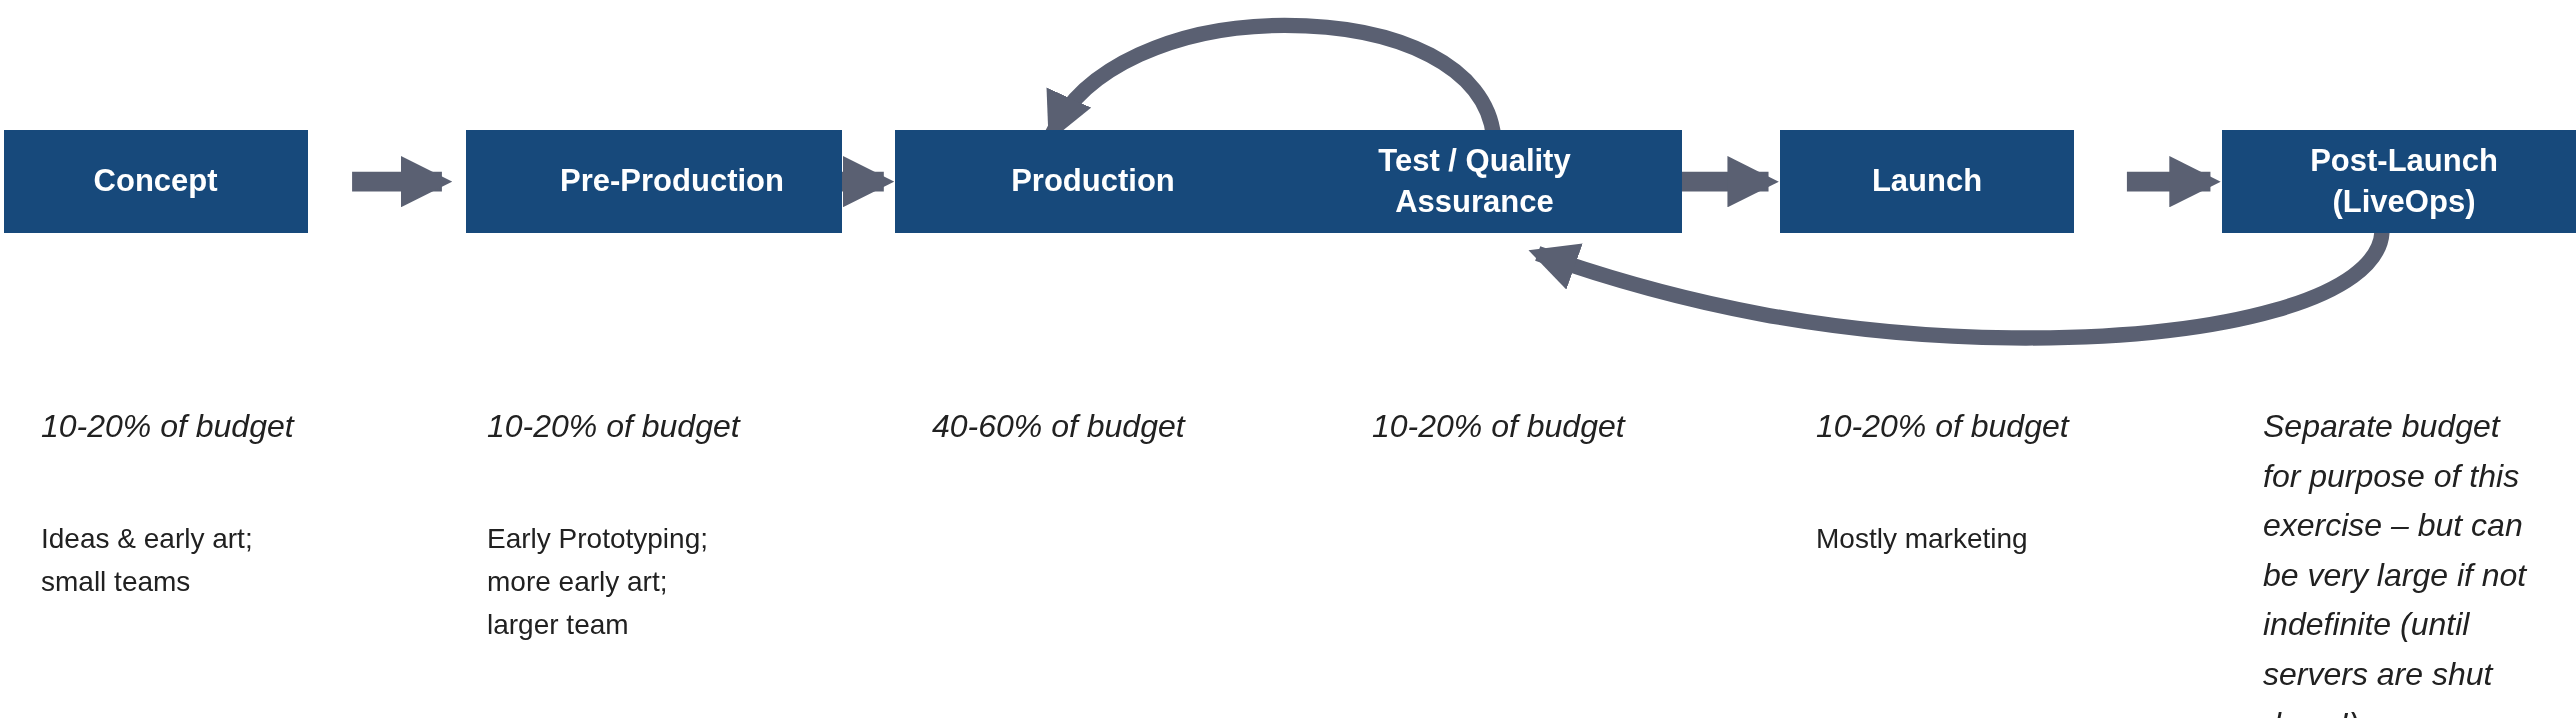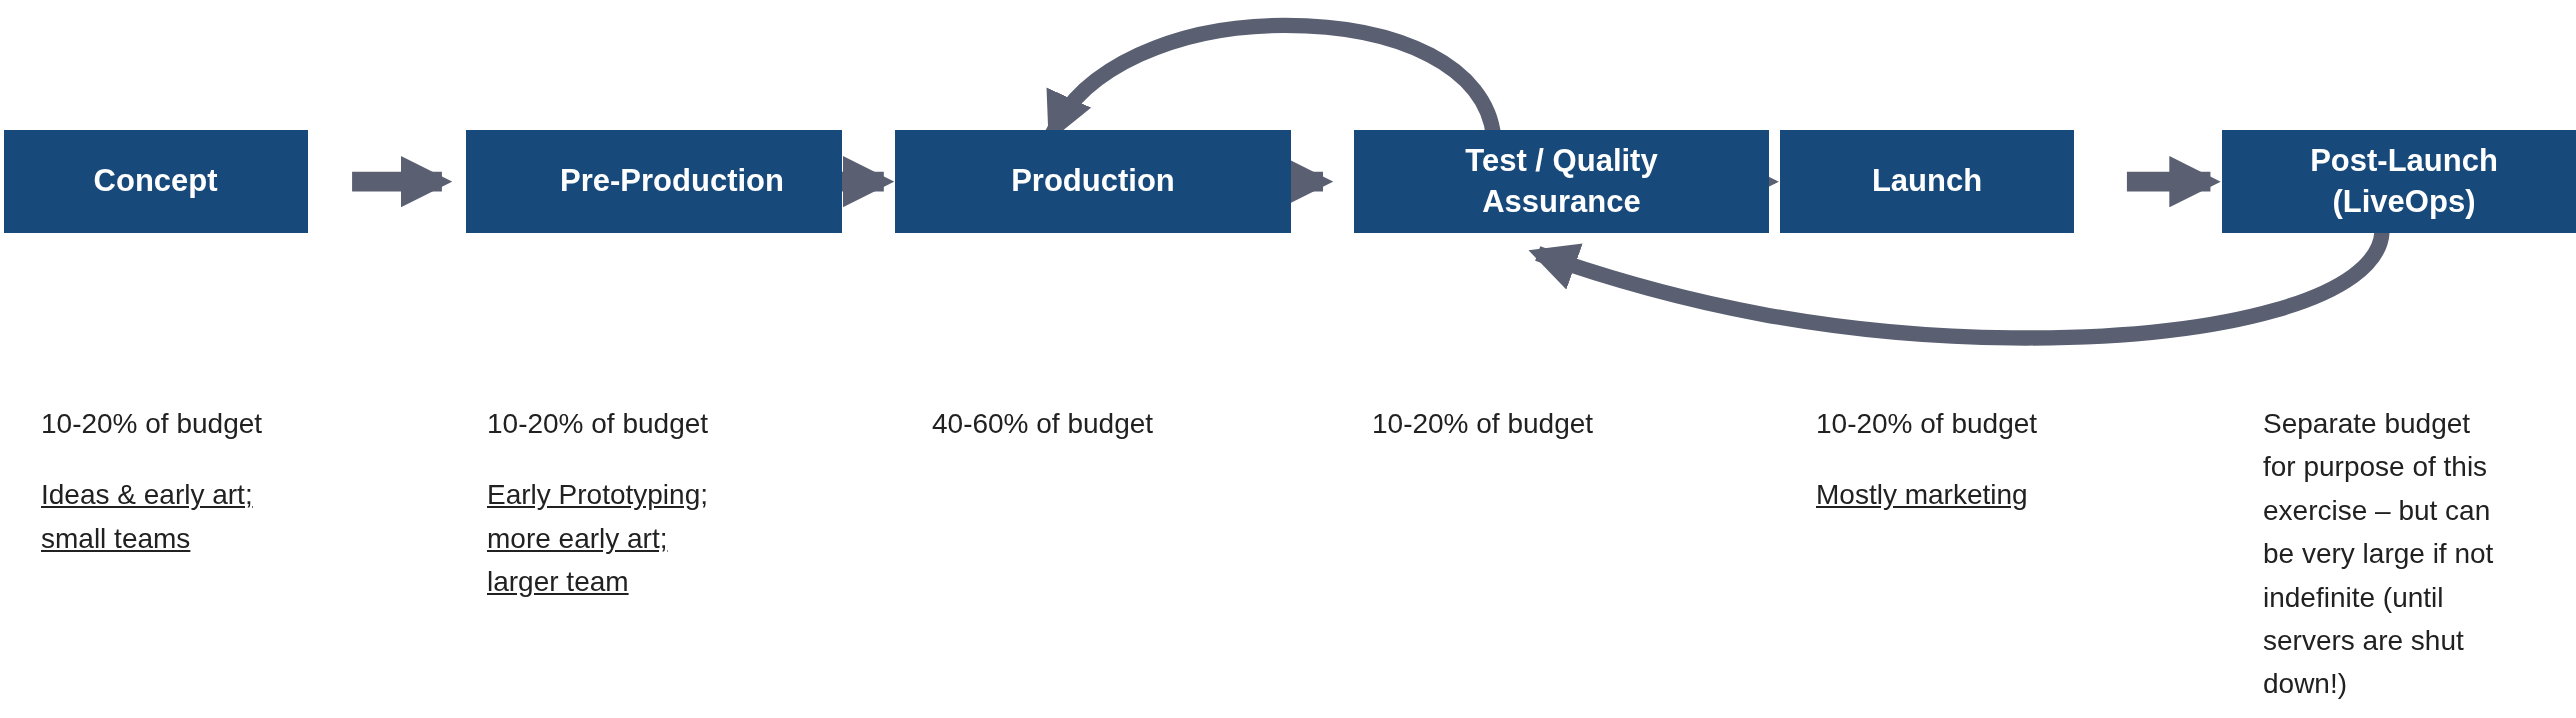--- a/index.html
+++ b/index.html
@@ -39,30 +39,30 @@
     white-space:pre-line;
   }
   .col{
     position:absolute;
     top:402px;
     width:296px;
     color:var(--text);
     z-index:2;
   }
   .budget{
-    font-size:28px;
+    font-style:italic;
+    font-size:32px;
     line-height:1.55;
     white-space:pre-line;
   }
   .desc{
-    margin-top:28px;
+    margin-top:65px;
     font-size:28px;
     line-height:1.55;
     white-space:pre-line;
-    text-decoration:underline;
   }
 </style>
 </head>
 <body>
 
 <div class="stage">
 
   <svg class="arrows" viewBox="0 0 2868 800" xmlns="http://www.w3.org/2000/svg">
     <defs>
       <marker id="m-flow" viewBox="0 0 10 10" refX="8" refY="5" markerWidth="2.6" markerHeight="2.6" orient="auto" markerUnits="strokeWidth">
@@ -85,21 +85,21 @@
 
   <div class="box" style="left:3.6px;width:304px;">
     <span>Concept</span>
   </div>
   <div class="box" style="left:466px;width:340px;padding-left:36px;">
     <span>Pre-Production</span>
   </div>
   <div class="box" style="left:895px;width:396px;">
     <span>Production</span>
   </div>
-  <div class="box" style="left:1354px;width:415px;">
+  <div class="box" style="left:1267px;width:415px;">
     <span>Test / Quality
 Assurance</span>
   </div>
   <div class="box" style="left:1780px;width:294px;">
     <span>Launch</span>
   </div>
   <div class="box" style="left:2222px;width:364px;">
     <span>Post-Launch
 (LiveOps)</span>
   </div>

